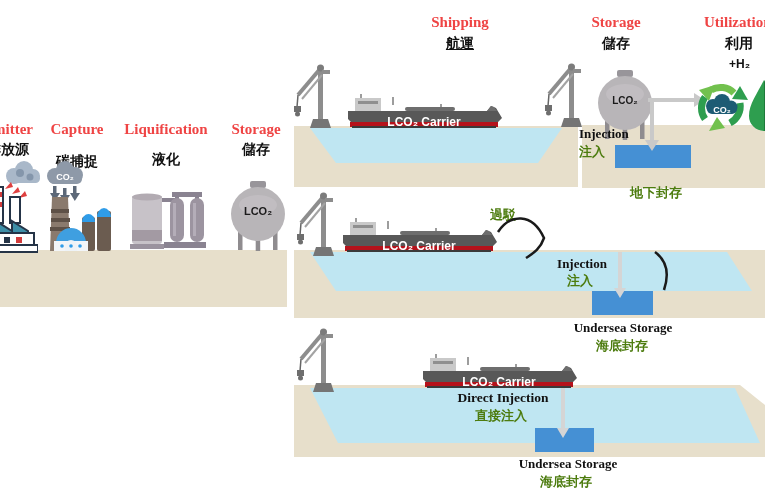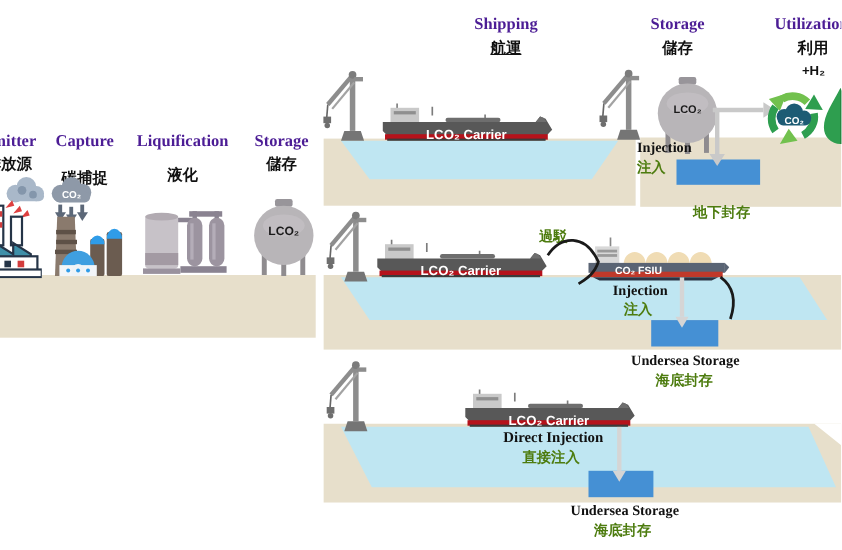--- a/index.html
+++ b/index.html
@@ -1,19 +1,19 @@
 <!DOCTYPE html>
 <html><head>
 <meta charset="utf-8">
 <style>
   html,body{margin:0;padding:0;background:#fff;}
   #stage{position:relative;width:765px;height:500px;overflow:hidden;background:#fff;
          font-family:"Liberation Serif","DejaVu Serif",serif;}
   .abs{position:absolute;}
-  .hdr-en{font-weight:bold;font-size:15px;color:#4c1d95;white-space:nowrap;}
+  .hdr-en{font-weight:bold;font-size:15px;color:#ef4444;white-space:nowrap;}
   .hdr-zh{font-weight:bold;font-size:14px;color:#111;white-space:nowrap;}
   .lbl-en{font-weight:bold;font-size:13px;color:#111;white-space:nowrap;}
   .lbl-zh{font-weight:bold;font-size:13px;color:#4d7c0f;white-space:nowrap;}
   .ctr{transform:translateX(-50%);text-align:center;}
   .ground{background:#e7dfcb;}
   .bluebox{background:#4590d4;}
   .ship-label{position:absolute;left:0;right:0;top:22px;text-align:center;color:#fff;
               font-family:"Liberation Sans","DejaVu Sans",sans-serif;font-weight:bold;font-size:12px;white-space:nowrap;}
   .fsiu-label{position:absolute;left:26px;top:27px;color:#fff;
               font-family:"Liberation Sans","DejaVu Sans",sans-serif;font-weight:bold;font-size:9.5px;white-space:nowrap;}
@@ -276,39 +276,20 @@
       <rect x="13" y="8" width="20" height="3" fill="#8f8f8f"></rect>
       <polygon points="3,18 142,18 146,13 151,15 157,25 151,31 8,31 3,26" fill="#585858"></polygon>
       <polygon points="142,18 152,18 149,14 146,13" fill="#6e6e6e"></polygon>
       <rect x="60" y="14" width="50" height="4" rx="2" fill="#6e6e6e"></rect>
       <rect x="5" y="29" width="148" height="5" fill="#b5121b"></rect>
       <rect x="7" y="33" width="144" height="2" fill="#3a3a3a"></rect>
     </svg>
     <span class="ship-label">LCO₂ Carrier</span>
   </div>
 
-  <div class="abs" style="left:533px;top:214px;width:130px;height:42px;">
-    <svg width="130" height="42" viewBox="0 0 130 42">
-      <line x1="22" y1="2" x2="22" y2="10" stroke="#888888" stroke-width="1.5"></line>
-      <rect x="8" y="10" width="22" height="16" fill="#d8d8d8"></rect>
-      <rect x="10" y="13" width="18" height="2.5" fill="#9a9a9a"></rect>
-      <rect x="10" y="17" width="18" height="2.5" fill="#9a9a9a"></rect>
-      <g fill="#f0dcb4">
-        <path d="M34,26 a10,11 0 0 1 20,0 z"></path>
-        <path d="M54,26 a10,11 0 0 1 20,0 z"></path>
-        <path d="M74,26 a10,11 0 0 1 20,0 z"></path>
-        <path d="M94,26 a10,11 0 0 1 20,0 z"></path>
-      </g>
-      <rect x="2" y="25" width="124" height="9" fill="#5a6474"></rect>
-      <polygon points="126,25 130,29 126,34" fill="#5a6474"></polygon>
-      <rect x="4" y="33" width="120" height="5" fill="#c0392b"></rect>
-      <polygon points="6,38 120,38 114,41 12,41" fill="#2c3444"></polygon>
-    </svg>
-    <span class="fsiu-label">CO₂ FSIU</span>
-  </div>
 
   <svg class="abs" style="left:480px;top:210px;" width="200" height="90" viewBox="0 0 200 90">
     <path d="M18,22 C30,4 52,2 64,28 C60,40 52,44 46,48" stroke="#1a1a1a" stroke-width="2.5" fill="none"></path>
     <path d="M175,42 C186,50 190,62 184,80" stroke="#1a1a1a" stroke-width="2.5" fill="none"></path>
   </svg>
 
   <svg class="abs" style="left:612px;top:252px;" width="20" height="50" viewBox="0 0 20 50">
     <line x1="8" y1="0" x2="8" y2="36" stroke="#d5d5d5" stroke-width="4"></line>
     <polygon points="2,36 14,36 8,46" fill="#d5d5d5"></polygon>
   </svg>

